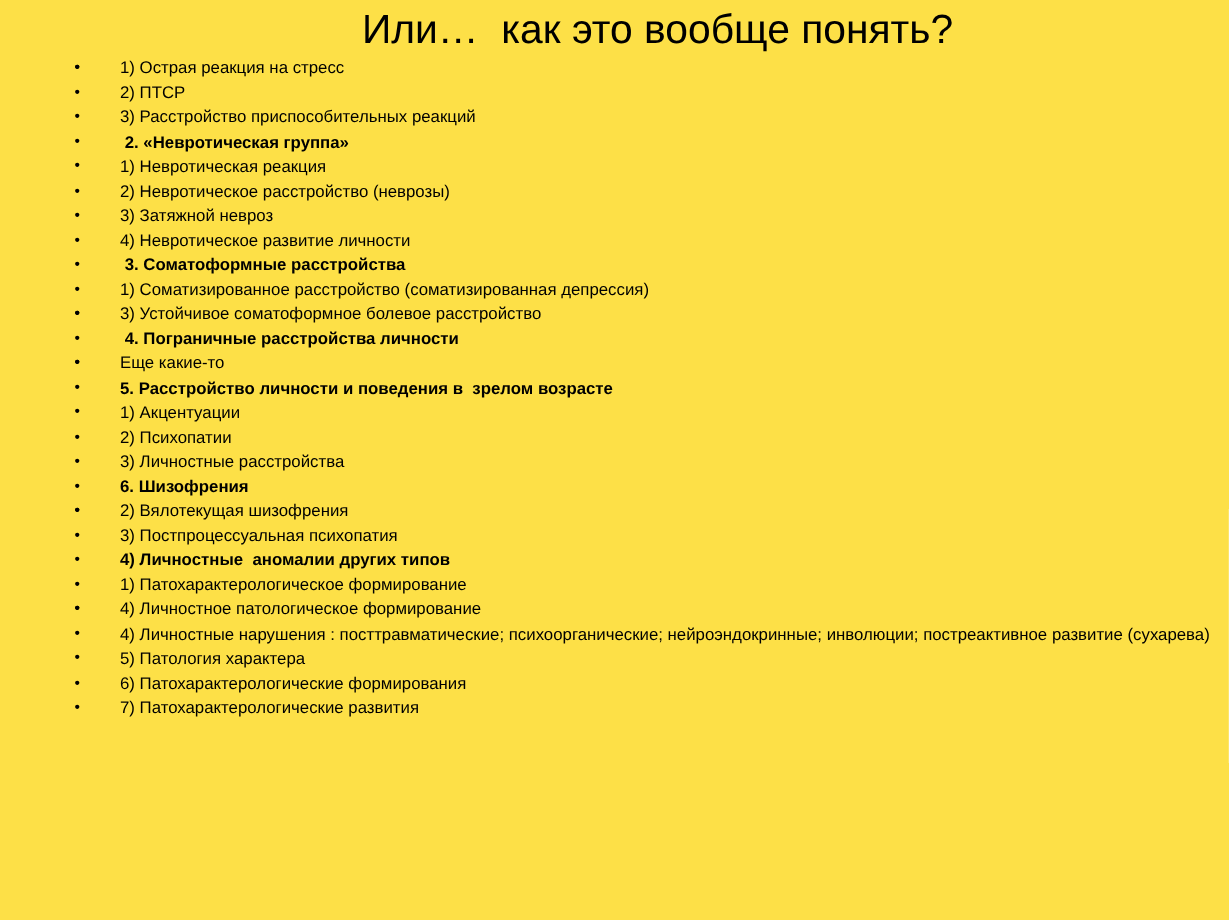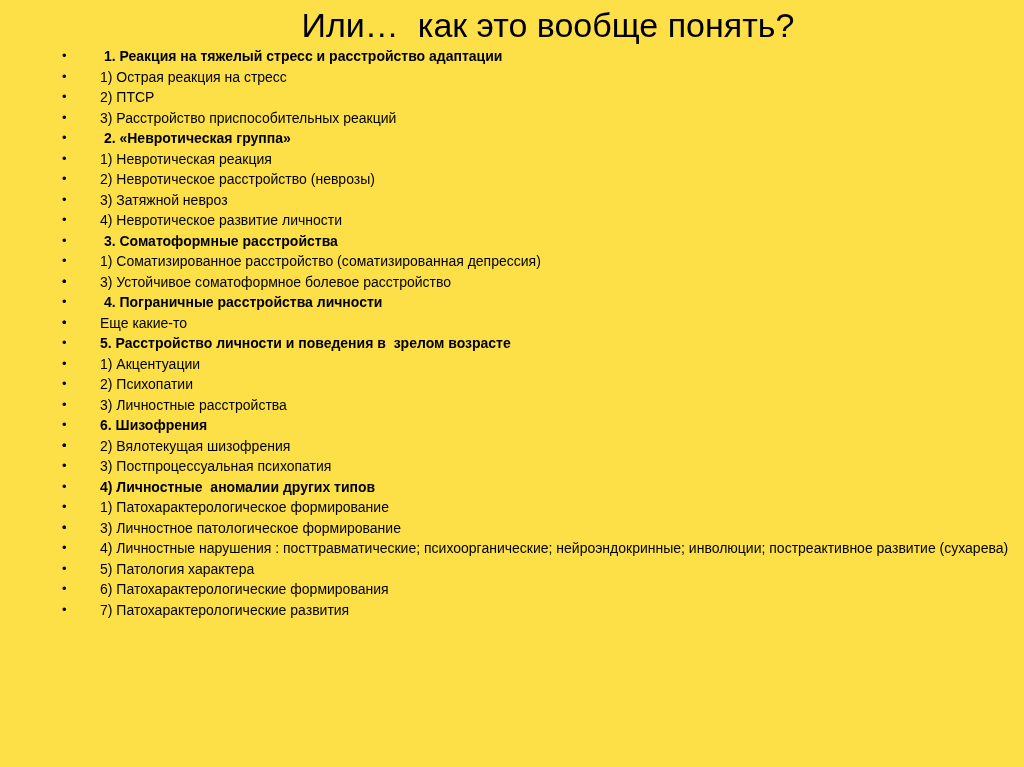--- a/index.html
+++ b/index.html
@@ -54,21 +54,21 @@
   .content-list li.bold .item-text {
     font-weight: 700;
   }
 </style>
 </head>
 <body>
 
 <div class="slide">
   <h1 class="slide-title">Или…  как это вообще понять?</h1>
   <ul class="content-list" id="content-list">
-      <li class="bold"><span class="bullet">•</span><span class="item-text"> 1. Реакция на тяжелый стресс и расстройство адаптации</span></li>
+      <li class="bold"><span class="bullet">•</span></li>
       <li><span class="bullet">•</span><span class="item-text">1) Острая реакция на стресс</span></li>
       <li><span class="bullet">•</span><span class="item-text">2) ПТСР</span></li>
       <li><span class="bullet">•</span><span class="item-text">3) Расстройство приспособительных реакций</span></li>
       <li class="bold"><span class="bullet">•</span><span class="item-text"> 2. «Невротическая группа»</span></li>
       <li><span class="bullet">•</span><span class="item-text">1) Невротическая реакция</span></li>
       <li><span class="bullet">•</span><span class="item-text">2) Невротическое расстройство (неврозы)</span></li>
       <li><span class="bullet">•</span><span class="item-text">3) Затяжной невроз</span></li>
       <li><span class="bullet">•</span><span class="item-text">4) Невротическое развитие личности</span></li>
       <li class="bold"><span class="bullet">•</span><span class="item-text"> 3. Соматоформные расстройства</span></li>
       <li><span class="bullet">•</span><span class="item-text">1) Соматизированное расстройство (соматизированная депрессия)</span></li>
@@ -81,19 +81,19 @@
       <li><span class="bullet">•</span><span class="item-text">1) Акцентуации</span></li>
       <li><span class="bullet">•</span><span class="item-text">2) Психопатии</span></li>
       <li><span class="bullet">•</span><span class="item-text">3) Личностные расстройства</span></li>
       <li class="bold"><span class="bullet">•</span><span class="item-text">6. Шизофрения</span></li>
       <li><span class="bullet">•</span></li>
       <li><span class="bullet">•</span><span class="item-text">2) Вялотекущая шизофрения</span></li>
       <li><span class="bullet">•</span><span class="item-text">3) Постпроцессуальная психопатия</span></li>
       <li class="bold"><span class="bullet">•</span><span class="item-text">4) Личностные  аномалии других типов</span></li>
       <li><span class="bullet">•</span><span class="item-text">1) Патохарактерологическое формирование</span></li>
       <li><span class="bullet">•</span></li>
-      <li><span class="bullet">•</span><span class="item-text">3) Личностное патологическое формирование</span></li>
+      <li><span class="bullet">•</span><span class="item-text">4) Личностное патологическое формирование</span></li>
       <li><span class="bullet">•</span><span class="item-text">4) Личностные нарушения : посттравматические; психоорганические; нейроэндокринные; инволюции; постреактивное развитие (сухарева)</span></li>
       <li><span class="bullet">•</span><span class="item-text">5) Патология характера</span></li>
       <li><span class="bullet">•</span><span class="item-text">6) Патохарактерологические формирования</span></li>
       <li><span class="bullet">•</span><span class="item-text">7) Патохарактерологические развития</span></li>
     </ul>
 </div>
 
 </body></html>

